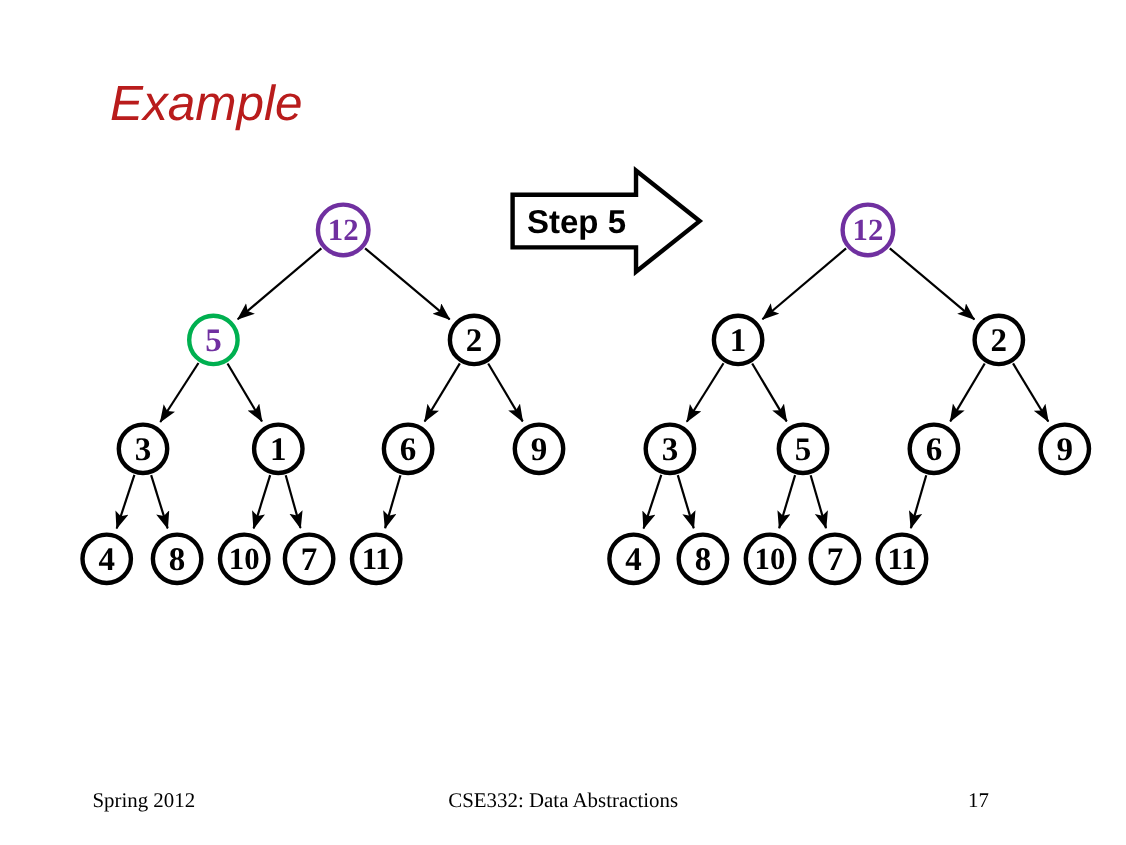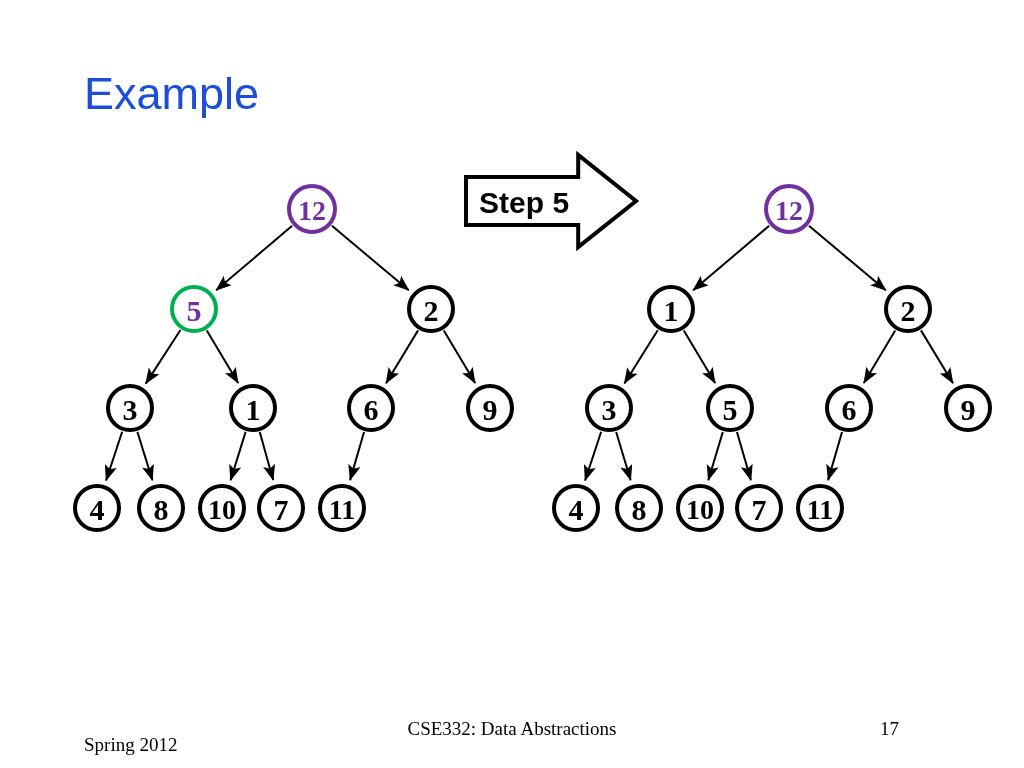--- a/index.html
+++ b/index.html
@@ -12,26 +12,27 @@
     height: 768px;
     position: relative;
     overflow: hidden;
     font-family: "Liberation Sans", sans-serif;
     -webkit-font-smoothing: antialiased;
   }
 
   
   #slide-title {
     position: absolute;
-    left: 84px;
+    left: 100px;
     top: 68px;
     font-family: "Liberation Sans", sans-serif;
+    font-style: italic;
     font-size: 45px;
     font-weight: 400;
-    color: #1d4ed8;
+    color: #b91c1c;
     letter-spacing: 0px;
     white-space: nowrap;
   }
 
   
   #diagram-canvas {
     position: absolute;
     left: 0;
     top: 0;
     width: 1024px;
@@ -45,21 +46,21 @@
     top: 718px;
     width: 1024px;
     height: 34px;
     font-family: "Liberation Serif", serif;
     font-size: 19px;
     color: #000000;
   }
   #slide-footer .f-left {
     position: absolute;
     left: 84px;
-    top: 16px;
+    top: 0;
     white-space: nowrap;
   }
   #slide-footer .f-center {
     position: absolute;
     left: 0;
     top: 0;
     width: 1024px;
     text-align: center;
     white-space: nowrap;
   }

